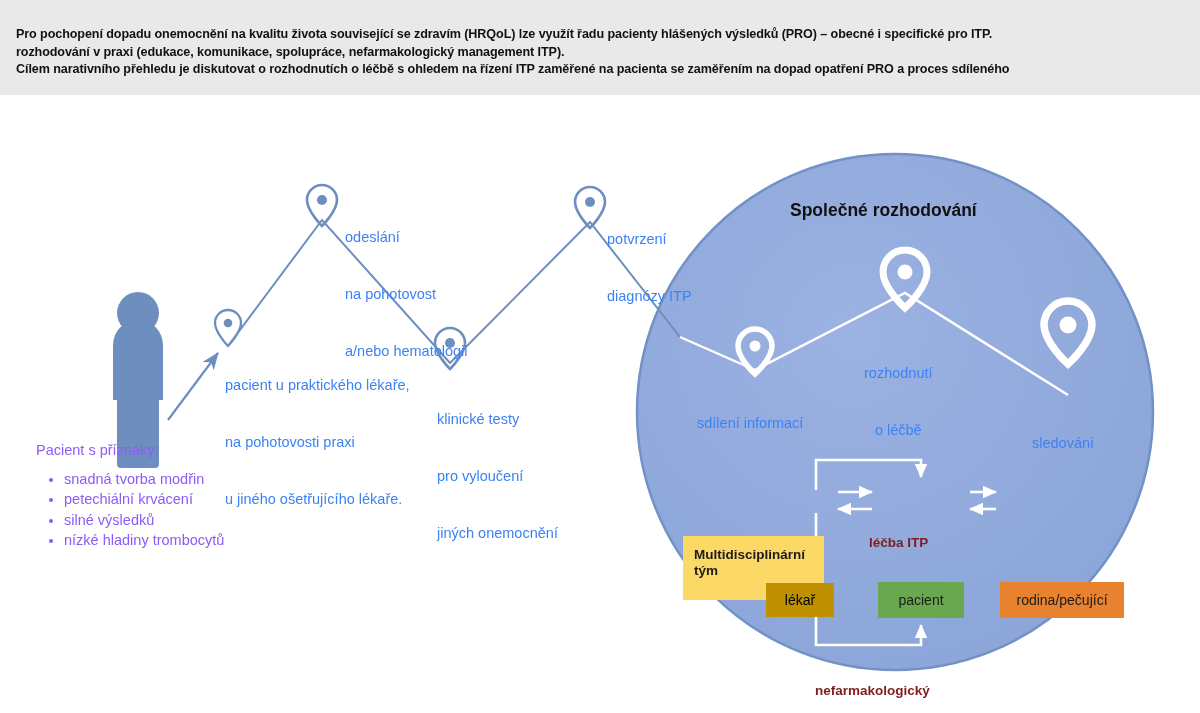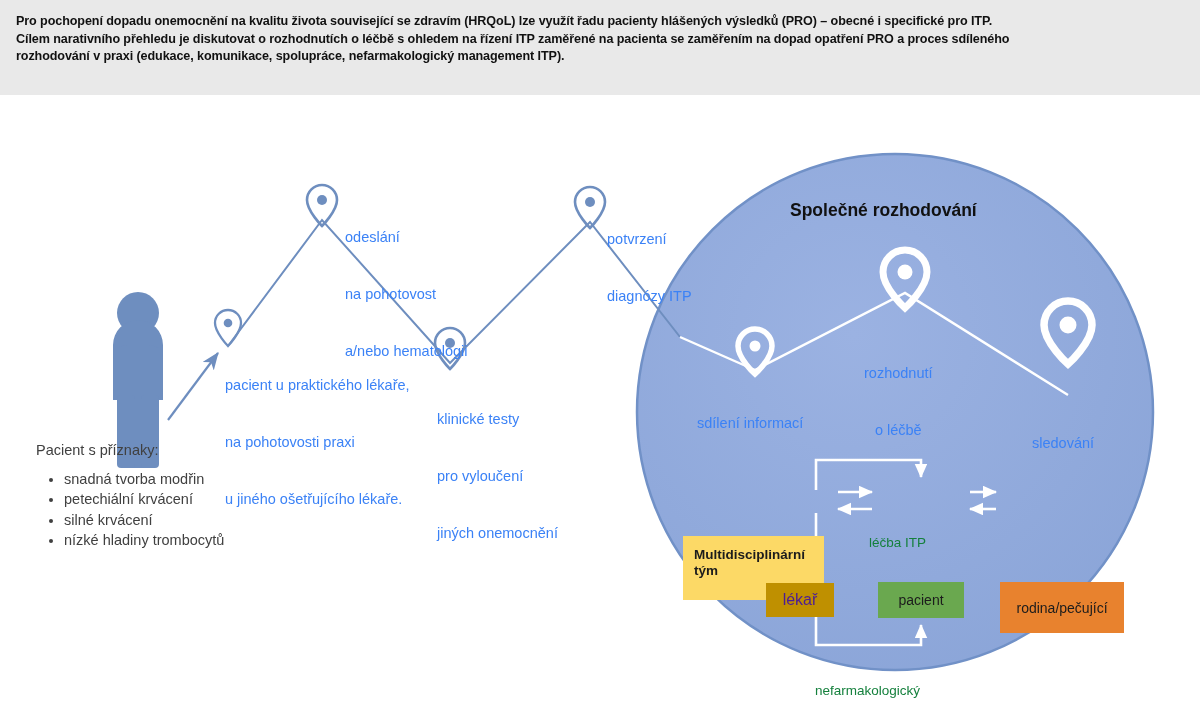--- a/index.html
+++ b/index.html
@@ -19,21 +19,21 @@
   }
 
   
   #header-band {
     position: absolute;
     left: 0; top: 0;
     width: 1200px;
     height: 95px;
     background: #e9e9e9;
     box-sizing: border-box;
-    padding: 13px 16px 0 16px;
+    padding: 26px 16px 0 16px;
   }
   #header-band p {
     margin: 0;
     font-family: "Liberation Sans", sans-serif;
     font-weight: bold;
     font-size: 12.6px;
     line-height: 17.5px;
     color: #111111;
     letter-spacing: -0.1px;
   }
@@ -72,21 +72,21 @@
     white-space: nowrap;
     font-family: "Liberation Sans", sans-serif;
   }
 
   #patient-symptoms {
     position: absolute;
     left: 36px;
     top: 345px;
     font-size: 14.5px;
     line-height: 20.5px;
-    color: #404040;
+    color: #8b5cf6;
     font-family: "Liberation Sans", sans-serif;
   }
   #patient-symptoms .head { display: block; }
   #patient-symptoms ul {
     margin: 8px;
     padding-left: 20px;
     list-style: disc;
   }
   #patient-symptoms li { line-height: 20.5px; }
 
@@ -108,55 +108,55 @@
     display: block;
     padding: 11px 0 0 11px;
     font-weight: bold;
     font-size: 13.5px;
     line-height: 16px;
   }
   #box-doctor {
     left: 766px; top: 488px;
     width: 68px; height: 34px;
     background: #bf9000;
-    color: #4c1d95;
-    font-size: 16px;
+    color: #000000;
+    font-size: 14px;
     text-align: right;
   }
   #box-patient {
     left: 878px; top: 487px;
     width: 86px; height: 36px;
     background: #6aa84f;
   }
   #box-family {
     left: 1000px; top: 487px;
-    width: 124px; height: 51px;
+    width: 124px; height: 36px;
     background: #e8822e;
   }
   .flow-lbl {
     position: absolute;
     font-family: "Liberation Sans", sans-serif;
-    font-weight: normal;
+    font-weight: bold;
     font-size: 13.5px;
     line-height: 16.5px;
-    color: #15803d;
+    color: #7f1d1d;
     white-space: pre;
   }
   #lbl-treatment { left: 869px; top: 440px; }
   #lbl-nonpharm  { left: 815px; top: 555px; }
 </style>
 </head>
 <body>
 
 <div id="page">
 
   <div id="header-band">
     <p>Pro pochopení dopadu onemocnění na kvalitu života související se zdravím (HRQoL) lze využít řadu pacienty hlášených výsledků (PRO) – obecné i specifické pro ITP.</p>
+    <p>rozhodování v praxi (edukace, komunikace, spolupráce, nefarmakologický management ITP).</p>
     <p>Cílem narativního přehledu je diskutovat o rozhodnutích o léčbě s ohledem na řízení ITP zaměřené na pacienta se zaměřením na dopad opatření PRO a proces sdíleného</p>
-    <p>rozhodování v praxi (edukace, komunikace, spolupráce, nefarmakologický management ITP).</p>
   </div>
 
   <div id="canvas">
 
     <svg id="svg-layer" viewBox="0 0 1200 618">
       <defs>
         <marker id="arrowhead-blue" markerWidth="9" markerHeight="9" refX="7.5" refY="3.2" orient="auto" markerUnits="strokeWidth">
           <path d="M0,0 L8,3.2 L0,6.4 L2.2,3.2 Z" fill="#6e8ebf"></path>
         </marker>
         <marker id="arrowhead-white" markerWidth="6" markerHeight="6" refX="5" refY="2.4" orient="auto" markerUnits="strokeWidth">
@@ -266,21 +266,21 @@
 
     <div class="lbl" style="left:1032px; top:301px;">
       <div>sledování</div>
     </div>
 
     <div id="patient-symptoms">
       <span class="head">Pacient s příznaky:</span>
       <ul>
         <li>snadná tvorba modřin</li>
         <li>petechiální krvácení</li>
-        <li>silné krvácení</li>
+        <li>silné výsledků</li>
         <li>nízké hladiny trombocytů</li>
       </ul>
     </div>
 
     <div class="box" id="box-mdt">
       <div>Multidisciplinární</div>
       <div>tým</div>
     </div>
     <div class="box" id="box-doctor">lékař</div>
     <div class="box" id="box-patient">pacient</div>

